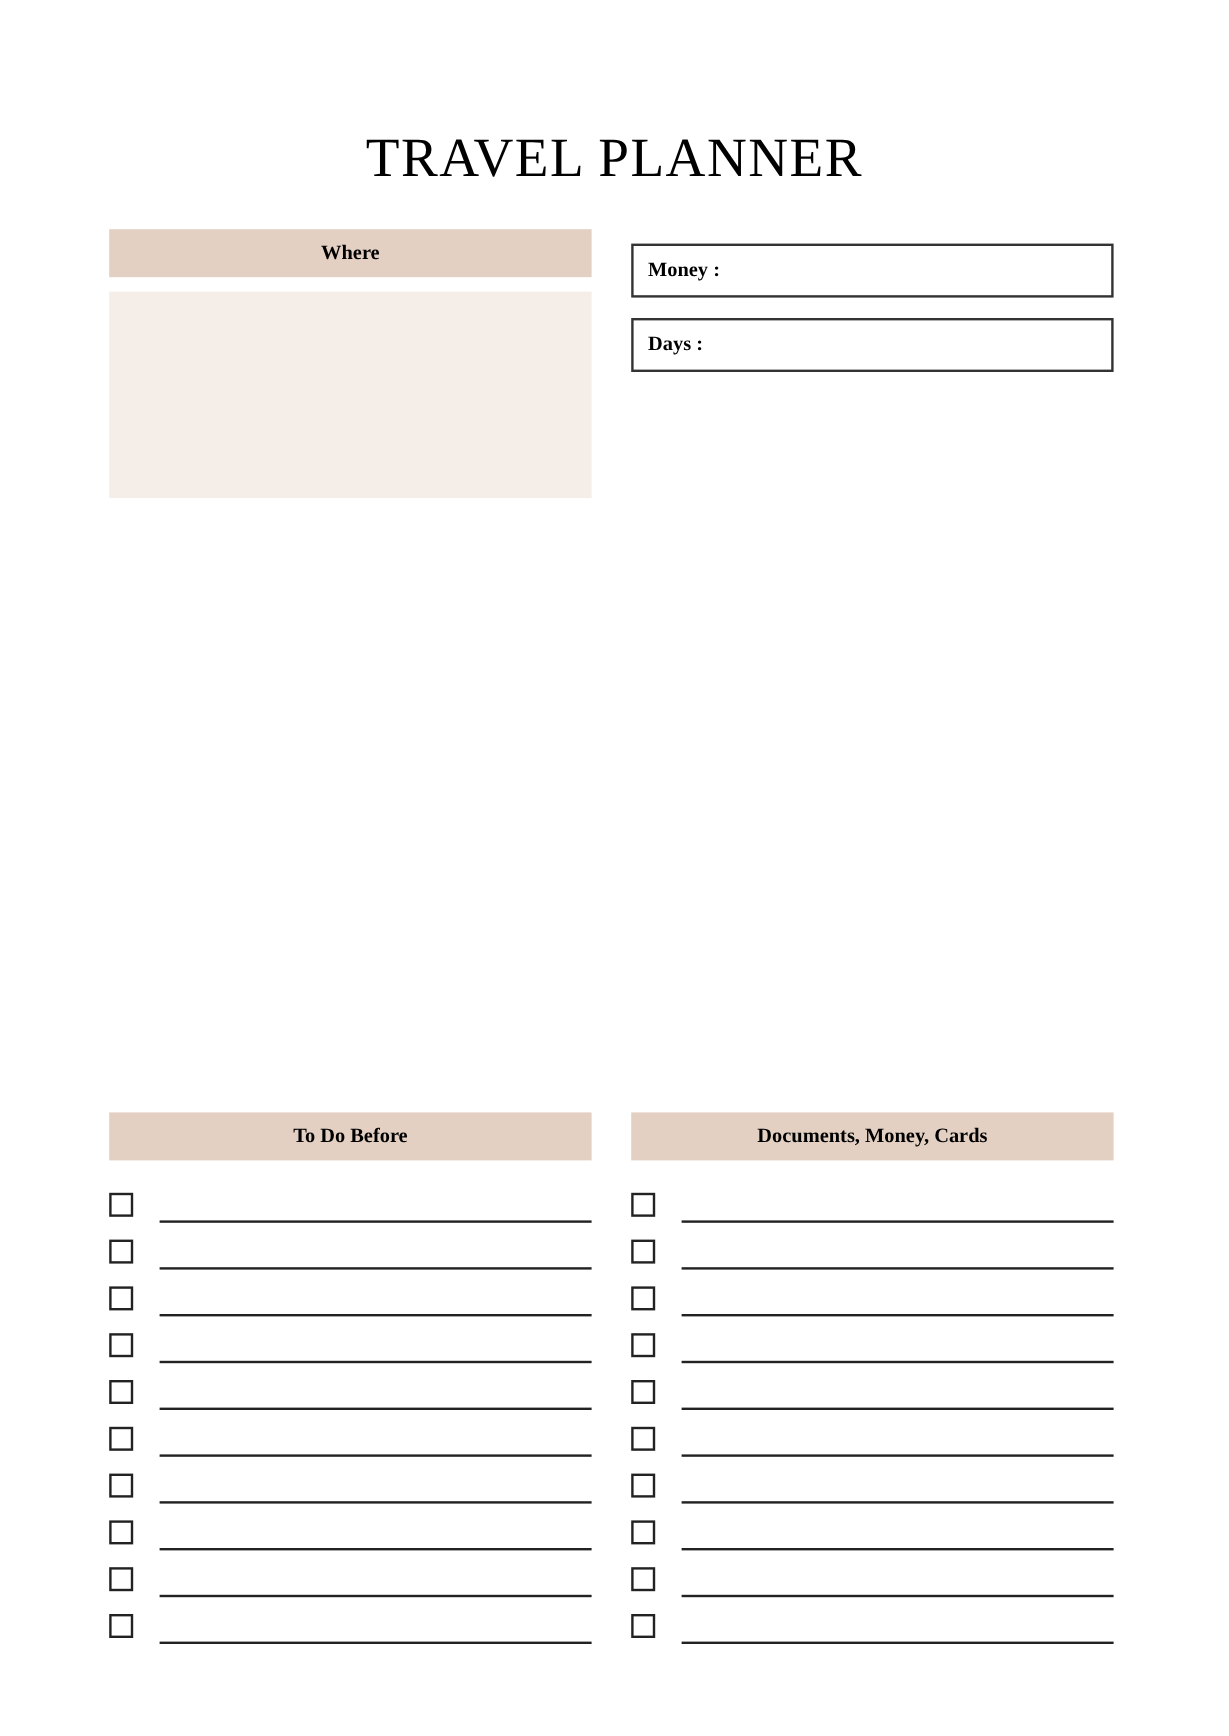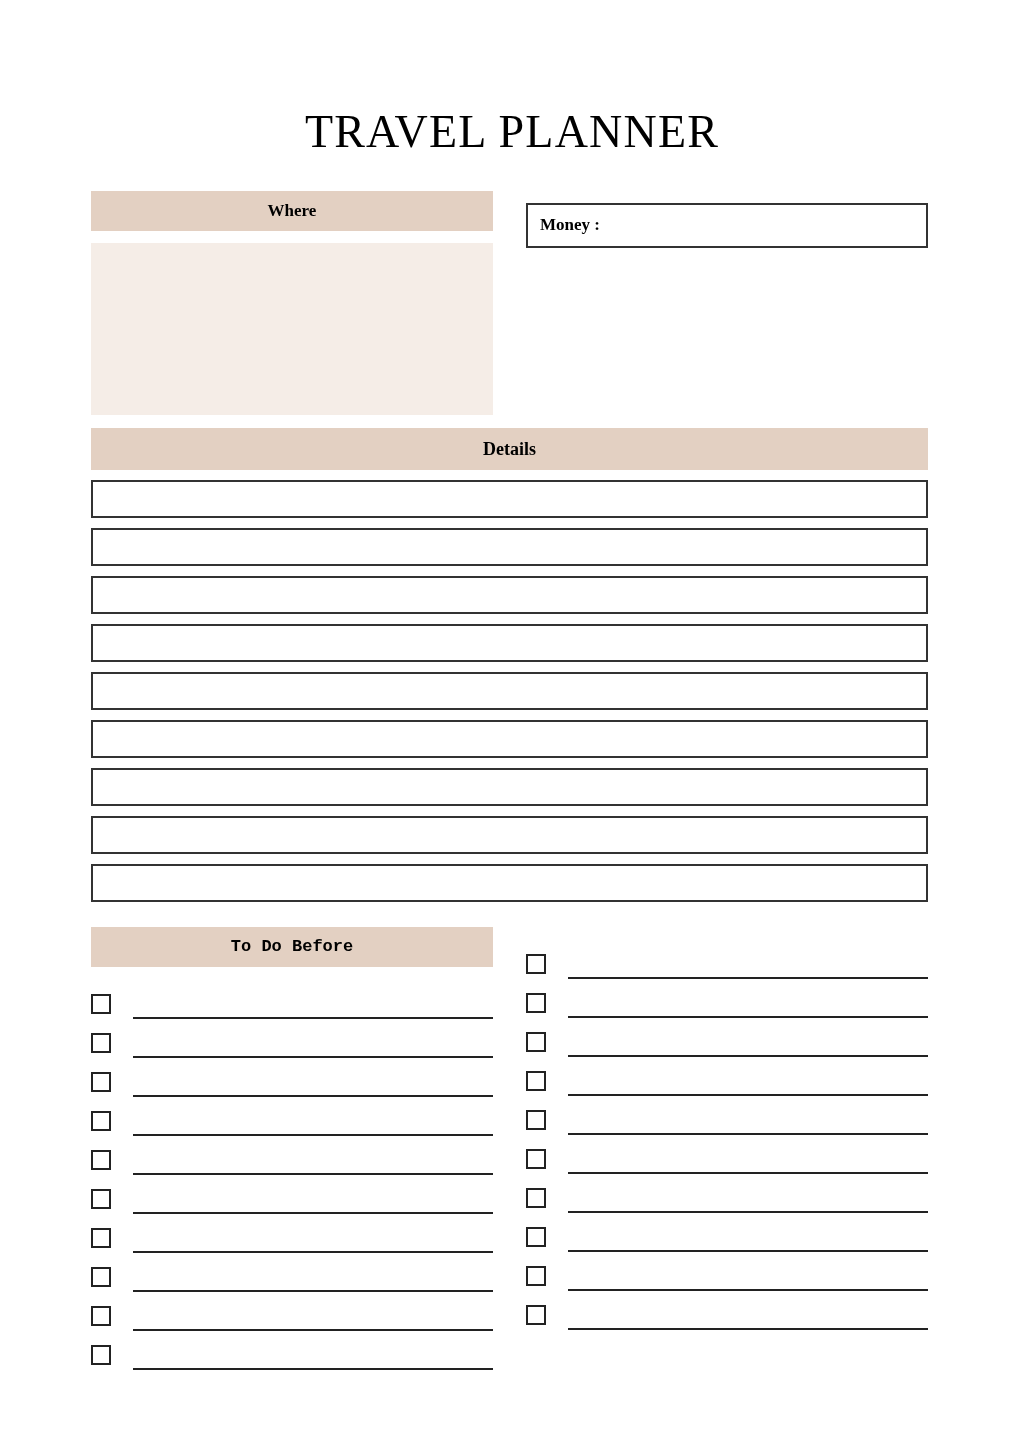--- a/index.html
+++ b/index.html
@@ -107,21 +107,20 @@
     background: #ffffff;
     margin-bottom: 10px;
   }
   .detail-row:last-child { margin-bottom: 0; }
 
   
   .lists-row {
     top: 896px;
     display: flex;
     justify-content: space-between;
-    font-family: Liberation Mono, monospace;
   }
   .band-list {
     height: 40px;
   }
   .check-rows {
     margin-top: 13px;
   }
   .check-row {
     display: flex;
     align-items: flex-end;
@@ -157,41 +156,28 @@
         <span>Where</span>
       </div>
       <div class="where-box"></div>
     </div>
 
     <div class="col-right">
       <div class="when-fields">
         <div class="field">
           <span>Money :</span>
         </div>
+        <div class="field">
+          <span>Days :</span>
+        </div>
       </div>
     </div>
 
   </div>
 
-  <div class="frame details-wrap">
-    <div class="band band-details">
-      <span>Details</span>
-    </div>
-    <div class="detail-rows">
-      <div class="detail-row"></div>
-      <div class="detail-row"></div>
-      <div class="detail-row"></div>
-      <div class="detail-row"></div>
-      <div class="detail-row"></div>
-      <div class="detail-row"></div>
-      <div class="detail-row"></div>
-      <div class="detail-row"></div>
-      <div class="detail-row"></div>
-    </div>
-  </div>
 
   <div class="frame lists-row">
 
     <div class="col-left">
       <div class="band band-list">
         <span>To Do Before</span>
       </div>
       <div class="check-rows">
         <div class="check-row">
           <span class="checkbox"></span>
@@ -230,20 +216,23 @@
           <span class="write-line"></span>
         </div>
         <div class="check-row">
           <span class="checkbox"></span>
           <span class="write-line"></span>
         </div>
       </div>
     </div>
 
     <div class="col-right">
+      <div class="band band-list">
+        <span>Documents, Money, Cards</span>
+      </div>
       <div class="check-rows">
         <div class="check-row">
           <span class="checkbox"></span>
           <span class="write-line"></span>
         </div>
         <div class="check-row">
           <span class="checkbox"></span>
           <span class="write-line"></span>
         </div>
         <div class="check-row">

